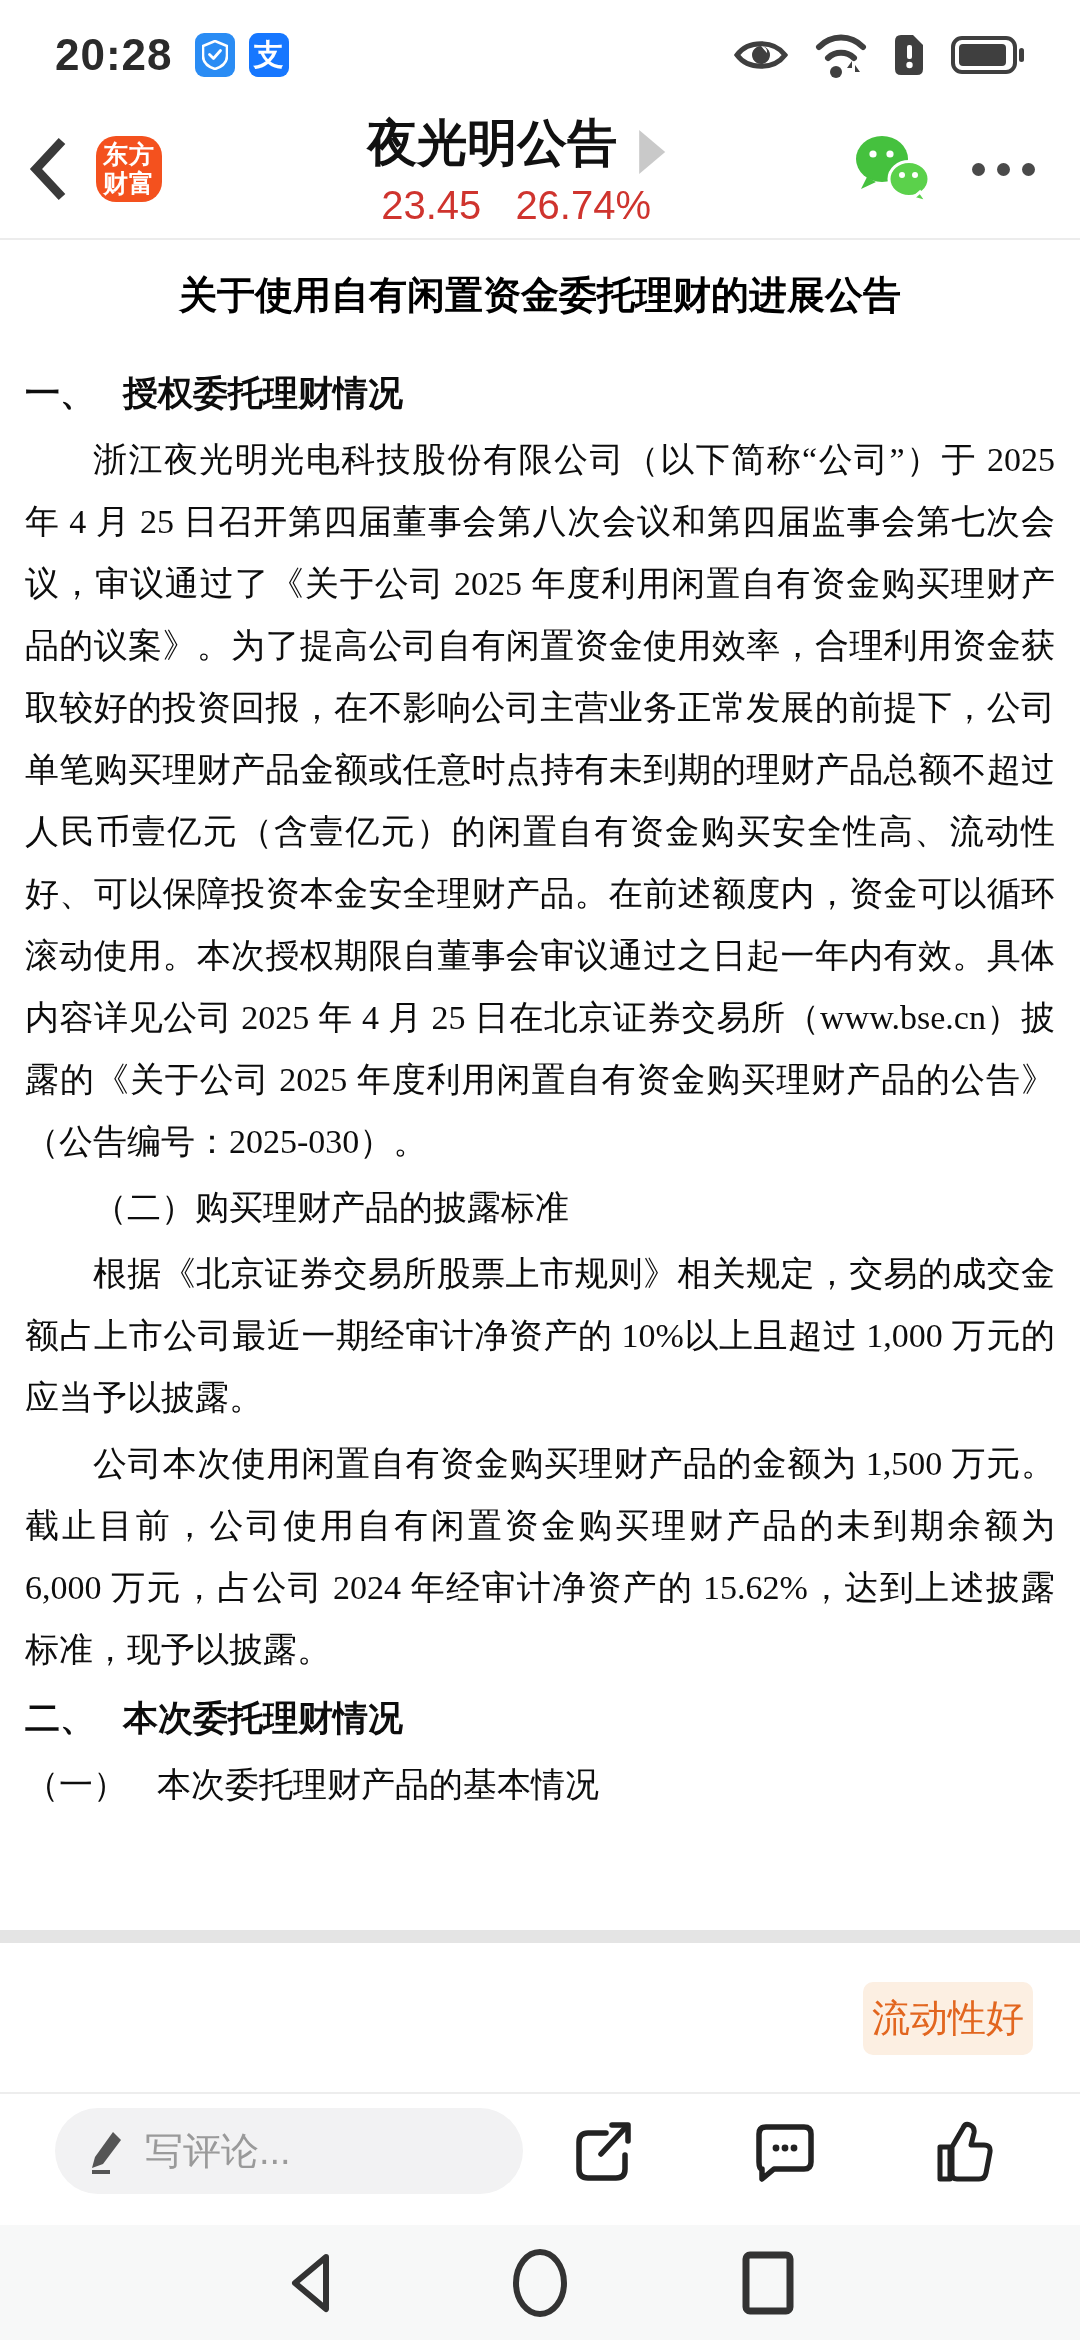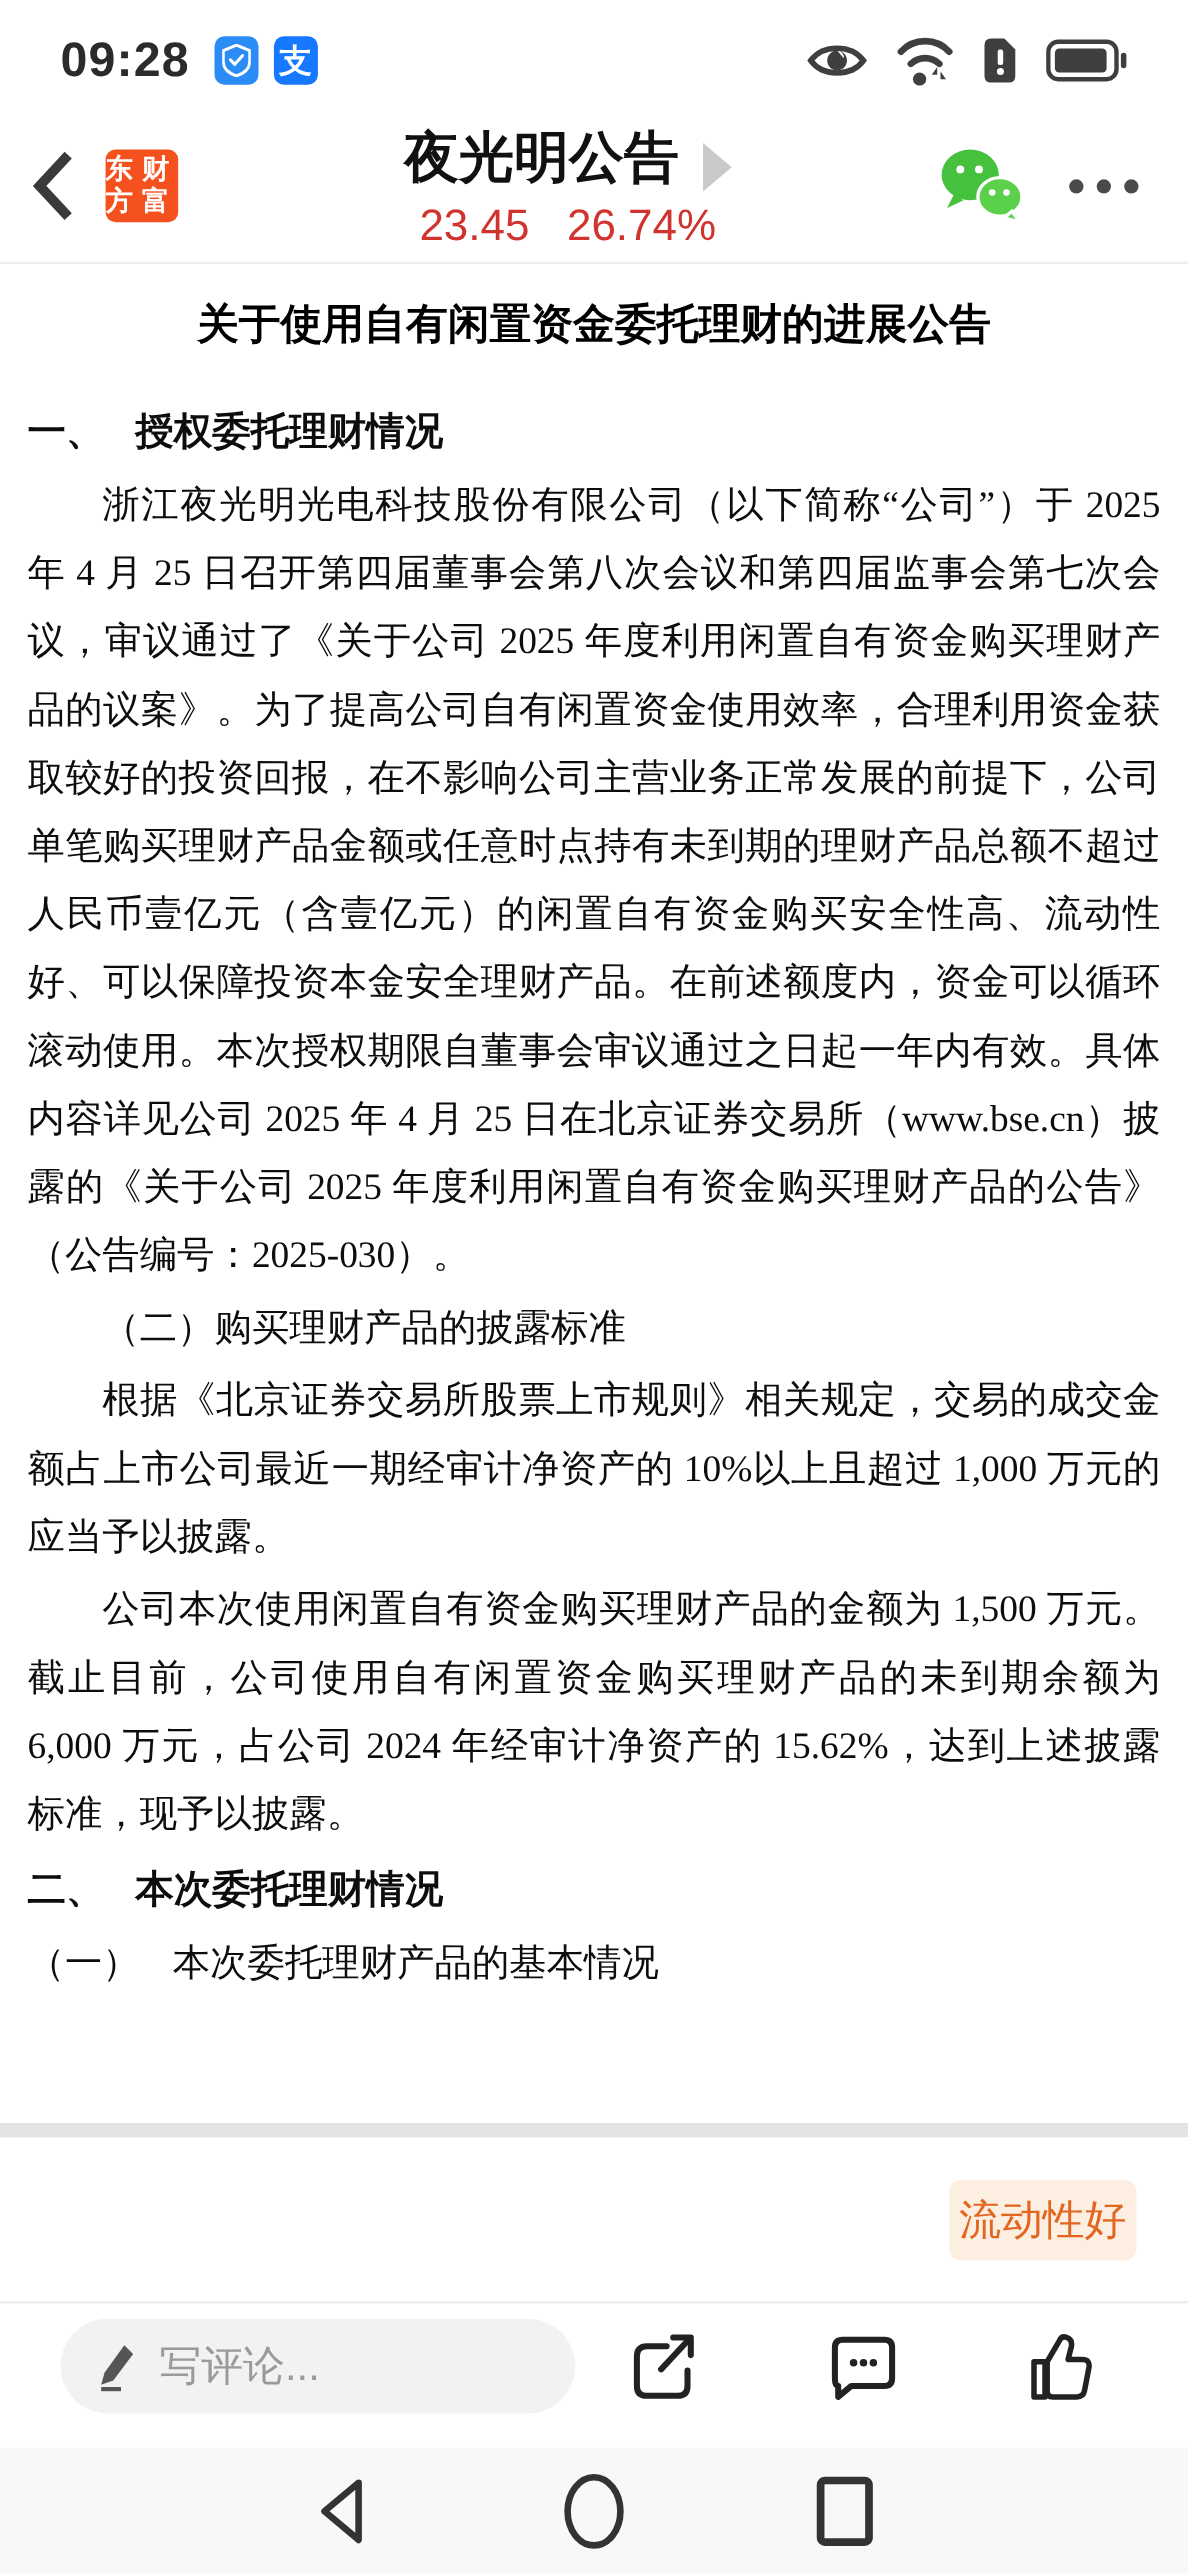--- a/index.html
+++ b/index.html
@@ -13,22 +13,22 @@
   .status-left-icons{display:flex;align-items:center;gap:14px;margin-left:22px;}
   .badge{width:40px;height:44px;border-radius:9px;display:flex;align-items:center;justify-content:center;}
   .badge.shield{background:#2a8cf4;}
   .badge.alipay{background:#1677ff;color:#fff;font-size:30px;font-weight:700;}
   .status-right-icons{margin-left:auto;display:flex;align-items:center;gap:26px;color:#3f3f3f;}
 
   
   .header{position:absolute;top:100px;left:0;width:100%;height:140px;background:#fff;
           border-bottom:2px solid #ececec;display:flex;align-items:center;box-sizing:border-box;}
   .back-btn{margin-left:28px;display:flex;align-items:center;}
-  .app-logo{margin-left:26px;width:66px;height:66px;border-radius:9px;background:#f4511e;
-            display:flex;flex-direction:row;align-items:center;justify-content:center;
+  .app-logo{margin-left:26px;width:66px;height:66px;border-radius:20px;background:#f4511e;
+            display:flex;flex-direction:column;align-items:center;justify-content:center;
             color:#fff;font-weight:700;font-size:25px;line-height:29px;letter-spacing:1px;}
   .header-center{position:absolute;left:50%;top:0;height:100%;transform:translateX(-58%);
                  display:flex;flex-direction:column;align-items:center;justify-content:center;}
   .title-row{display:flex;align-items:center;}
   .stock-title{font-size:50px;font-weight:700;color:#111;}
   .play-arrow{width:0;height:0;margin-left:22px;margin-top:16px;
               border-top:22px solid transparent;border-bottom:22px solid transparent;
               border-left:26px solid #c9c9c9;}
   .price-row{display:flex;gap:34px;margin-top:6px;font-size:40px;color:#cf342e;}
   .header-right{margin-left:auto;display:flex;align-items:center;gap:40px;margin-right:45px;}
@@ -70,21 +70,21 @@
   .nav-bar{position:absolute;top:2225px;left:0;width:100%;height:115px;background:#f7f8f8;}
   .nav-btn{position:absolute;top:50%;transform:translate(-50%,-50%);display:flex;align-items:center;justify-content:center;}
   .nav-back{left:310px;} .nav-home{left:540px;} .nav-recents{left:768px;}
 </style>
 </head>
 <body>
 
 <div class="page">
 
   <div class="status-bar">
-    <span class="status-time">09:28</span>
+    <span class="status-time">20:28</span>
     <span class="status-left-icons">
       <span class="badge shield">
         <svg width="26" height="30" viewBox="0 0 26 30">
             <path d="M13 1 L25 6 V16 C25 23 19 27 13 29 C7 27 1 23 1 16 V6 Z" fill="none" stroke="#fff" stroke-width="2.6"></path>
             <path d="M7.5 14.5 L11.5 18.5 L18.5 10.5" fill="none" stroke="#fff" stroke-width="2.8" stroke-linecap="round" stroke-linejoin="round"></path>
           </svg>
       </span>
       <span class="badge alipay">支</span>
     </span>
     <span class="status-right-icons">

